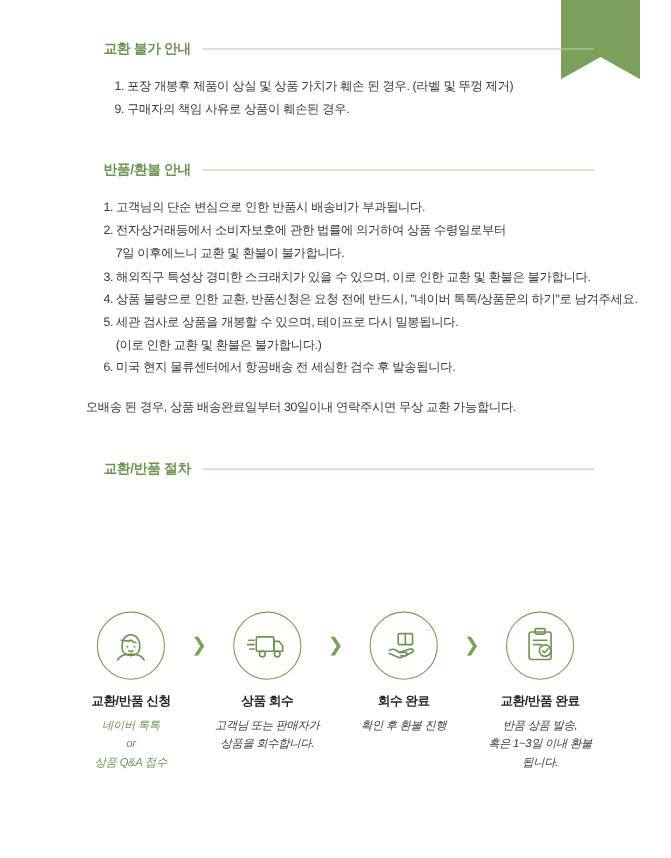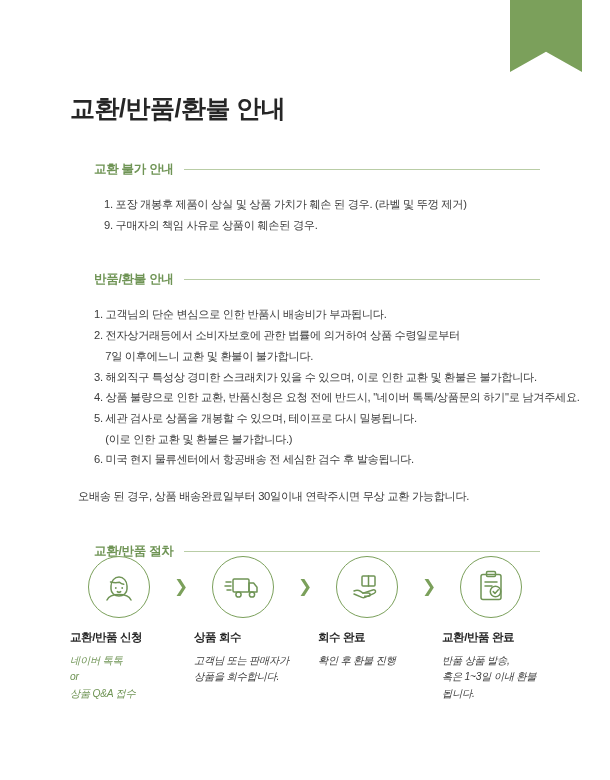--- a/index.html
+++ b/index.html
@@ -105,21 +105,21 @@
     width: 610px;
     display: flex;
     justify-content: center;
     align-items: flex-start;
     gap: 0;
     padding: 0 70px;
     box-sizing: border-box;
   }
   .step {
     width: 104px;
-    text-align: left;
+    text-align: center;
   }
   .step-circle {
     width: 62px;
     height: 62px;
     margin: 0 auto;
     border: 1.6px solid #7ba05b;
     border-radius: 50%;
     display: flex;
     align-items: center;
     justify-content: center;
@@ -158,21 +158,20 @@
 </style>
 </head>
 <body>
 
 <div class="page">
 
   <div class="ribbon"></div>
 
   <div class="content">
 
-    <h1 class="doc-title">교환/반품/환불 안내</h1>
 
     <div class="section-head">
       <span class="sh-text">교환 불가 안내</span>
       <span class="sh-rule"></span>
     </div>
     <ul class="list indent-a">
       <li>1. 포장 개봉후 제품이 상실 및 상품 가치가 훼손 된 경우. (라벨 및 뚜껑 제거)</li>
       <li>9. 구매자의 책임 사유로 상품이 훼손된 경우.</li>
     </ul>
 

